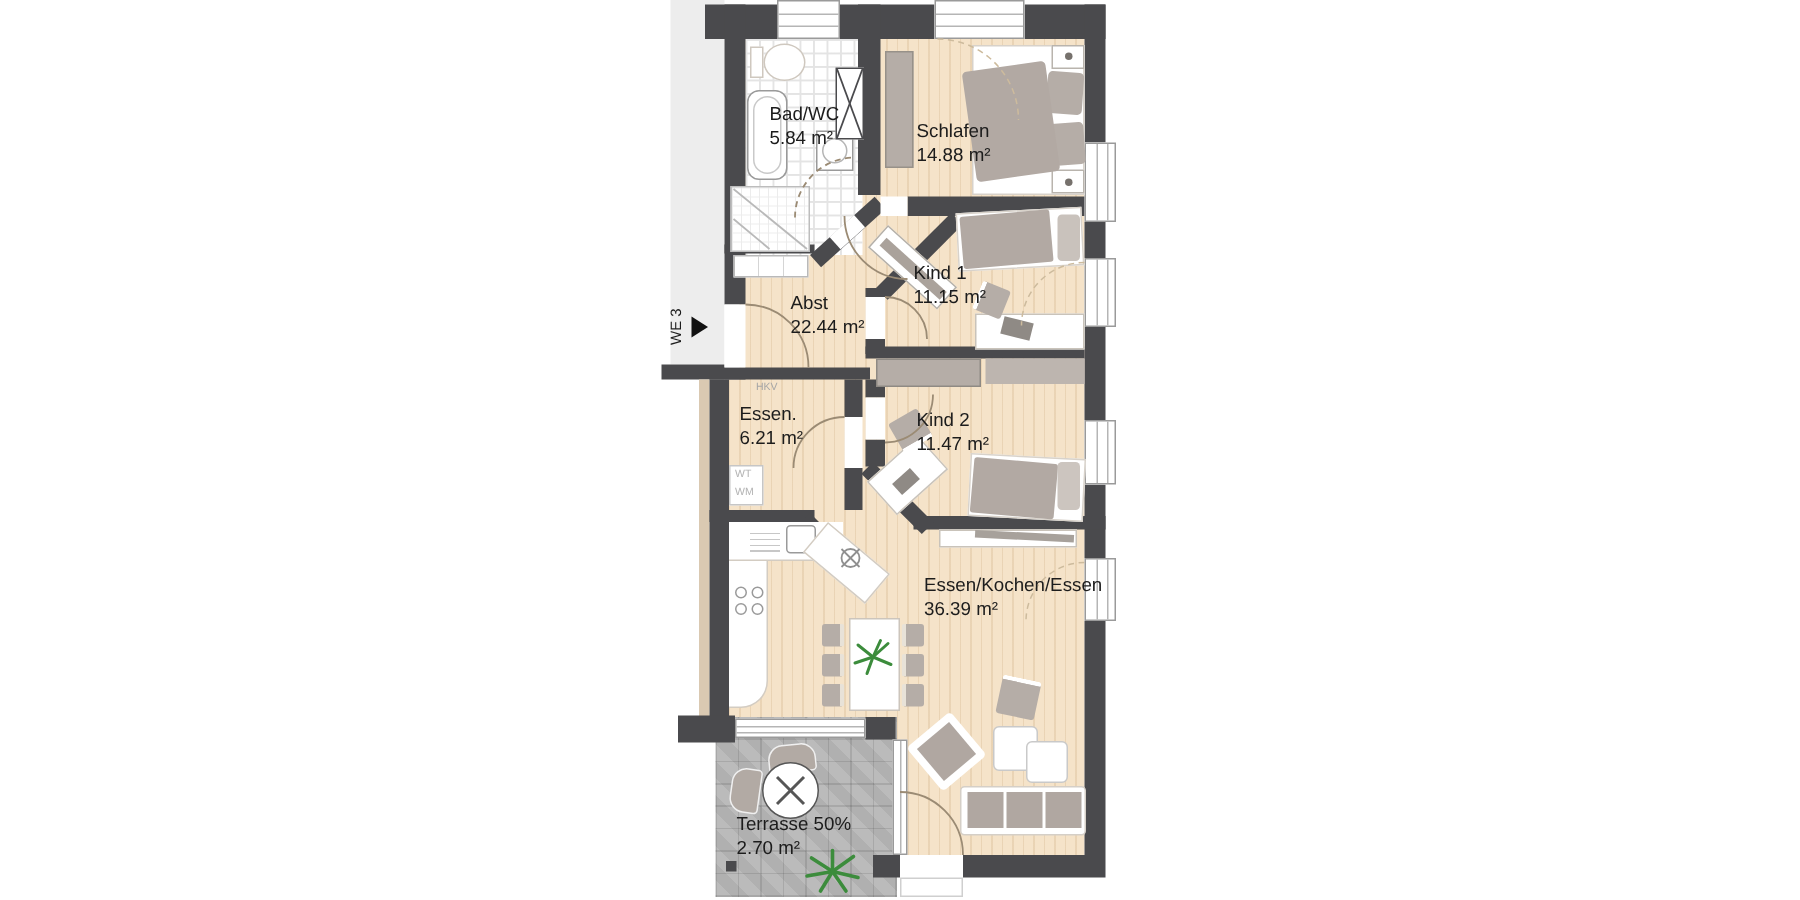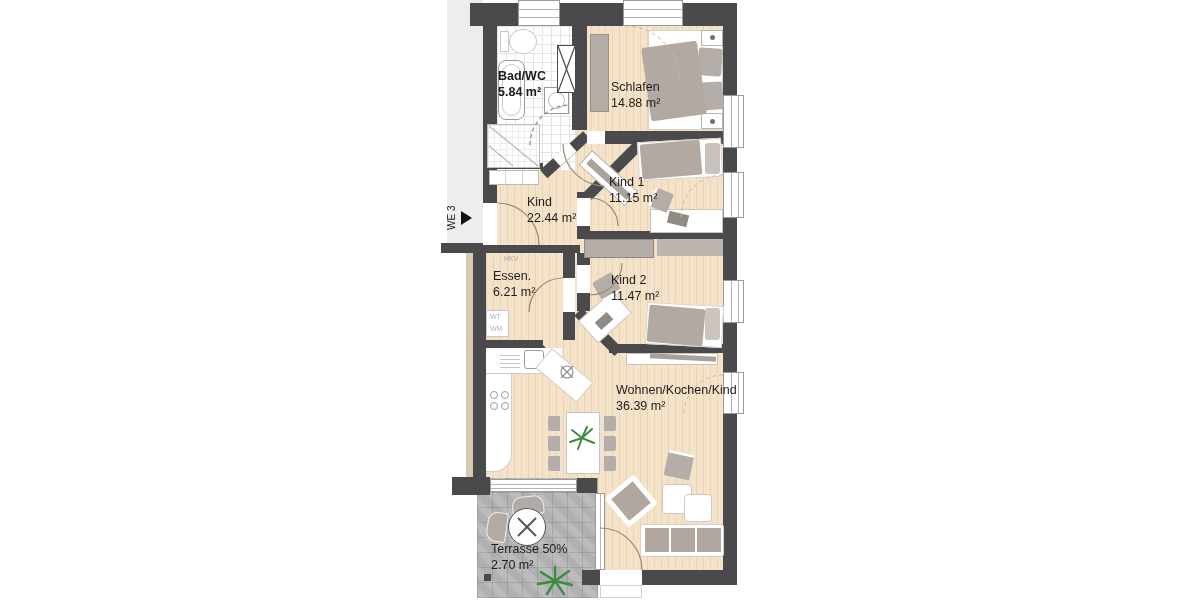--- a/index.html
+++ b/index.html
@@ -260,46 +260,46 @@
       <line x1="555" y1="581" x2="541" y2="572"></line>
         <line x1="555" y1="581" x2="569" y2="571"></line>
       <line x1="555" y1="581" x2="538" y2="584"></line>
         <line x1="555" y1="581" x2="572" y2="585"></line>
       <line x1="555" y1="581" x2="547" y2="594"></line>
         <line x1="555" y1="581" x2="564" y2="594"></line>
       <line x1="555" y1="581" x2="555" y2="567"></line>
     </g>
   </svg>
 
-  <div class="label" style="left:498px;top:68px;font-weight:bold;">
+  <div class="label" style="left:513px;top:68px;">
     <div>Bad/WC</div>
     <div>5.84 m²</div>
   </div>
   <div class="label" style="left:611px;top:79px;">
     <div>Schlafen</div>
     <div>14.88 m²</div>
   </div>
   <div class="label" style="left:609px;top:174px;">
     <div>Kind 1</div>
     <div>11.15 m²</div>
   </div>
   <div class="label" style="left:527px;top:194px;">
-    <div>Kind</div>
+    <div>Abst</div>
     <div>22.44 m²</div>
   </div>
   <div class="label" style="left:493px;top:268px;">
     <div>Essen.</div>
     <div>6.21 m²</div>
   </div>
   <div class="label" style="left:611px;top:272px;">
     <div>Kind 2</div>
     <div>11.47 m²</div>
   </div>
   <div class="label" style="left:616px;top:382px;">
-    <div>Wohnen/Kochen/Kind</div>
+    <div>Essen/Kochen/Essen</div>
     <div>36.39 m²</div>
   </div>
   <div class="label" style="left:491px;top:541px;">
     <div>Terrasse 50%</div>
     <div>2.70 m²</div>
   </div>
 
   <div class="abs" style="left:446px;top:196px;width:14px;height:44px;font-size:10px;color:#1c1c1c;
               writing-mode:vertical-rl;transform:rotate(180deg);text-align:center;">WE 3</div>
   <div class="abs" style="left:461px;top:211px;width:0;height:0;border-left:11px solid #111;

